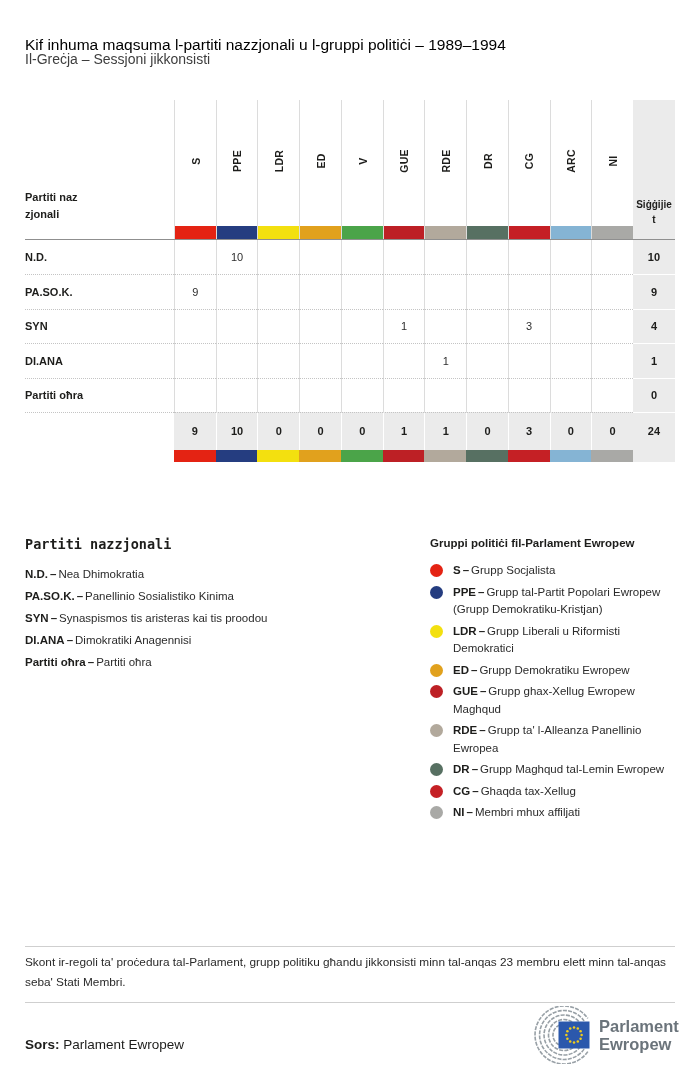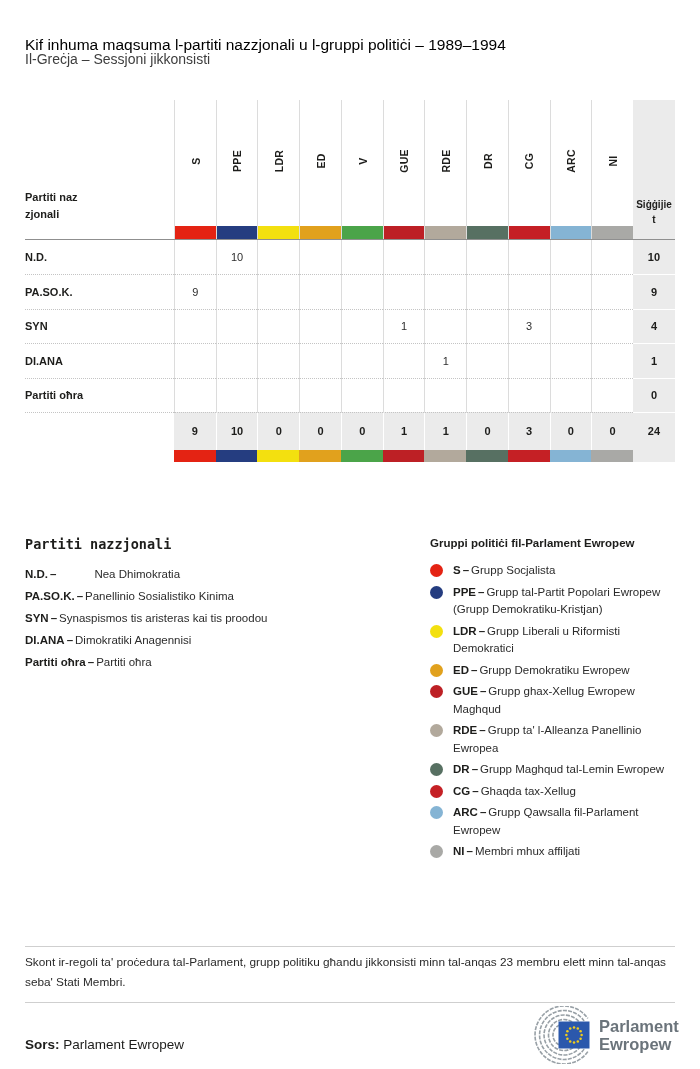--- a/index.html
+++ b/index.html
@@ -225,21 +225,21 @@
         <div class="barcell" style="background: rgb(197, 32, 37);"></div>
         <div class="barcell" style="background: rgb(133, 180, 212);"></div>
         <div class="barcell" style="background: rgb(169, 169, 166);"></div>
         <div class="barcell barseats"></div>
       </div>
     </div>
 
   <div class="pleg">
     <div class="pleg-h">Partiti nazzjonali</div>
     <div>
-        <div class="pitem"><div class="pabbr" style="display: inline;">N.D.</div><div class="pdash" style="display: inline; margin: 0px 2px;">–</div><div class="pname" style="display: inline; margin-left: 36px;">Nea Dhimokratia</div></div>
+        <div class="pitem"><div class="pabbr" style="display: inline;">N.D.</div><div class="pdash" style="display: inline; margin: 0px 2px;">–</div><div class="pname" style="display: inline;">Nea Dhimokratia</div></div>
         <div class="pitem"><div class="pabbr" style="display: inline;">PA.SO.K.</div><div class="pdash" style="display: inline; margin: 0px 2px;">–</div><div class="pname" style="display: inline;">Panellinio Sosialistiko Kinima</div></div>
         <div class="pitem"><div class="pabbr" style="display: inline;">SYN</div><div class="pdash" style="display: inline; margin: 0px 2px;">–</div><div class="pname" style="display: inline;">Synaspismos tis aristeras kai tis proodou</div></div>
         <div class="pitem"><div class="pabbr" style="display: inline;">DI.ANA</div><div class="pdash" style="display: inline; margin: 0px 2px;">–</div><div class="pname" style="display: inline;">Dimokratiki Anagennisi</div></div>
         <div class="pitem"><div class="pabbr" style="display: inline;">Partiti oħra</div><div class="pdash" style="display: inline; margin: 0px 2px;">–</div><div class="pname" style="display: inline;">Partiti oħra</div></div>
       </div>
   </div>
 
   <div class="gleg">
     <div class="gleg-h">Gruppi politiċi fil-Parlament Ewropew</div>
     <div>
@@ -267,24 +267,20 @@
           <div class="gdot" style="background: rgb(178, 169, 156);"></div>
           <div class="gtext"><div class="gabbr" style="display: inline;">RDE</div><div class="gdash" style="display: inline; margin: 0px 2px;">–</div><div class="gname" style="display: inline;">Grupp ta' l-Alleanza Panellinio Ewropea</div></div>
         </div>
         <div class="gitem">
           <div class="gdot" style="background: rgb(87, 112, 98);"></div>
           <div class="gtext"><div class="gabbr" style="display: inline;">DR</div><div class="gdash" style="display: inline; margin: 0px 2px;">–</div><div class="gname" style="display: inline;">Grupp Maghqud tal-Lemin Ewropew</div></div>
         </div>
         <div class="gitem">
           <div class="gdot" style="background: rgb(197, 32, 37);"></div>
           <div class="gtext"><div class="gabbr" style="display: inline;">CG</div><div class="gdash" style="display: inline; margin: 0px 2px;">–</div><div class="gname" style="display: inline;">Ghaqda tax-Xellug</div></div>
-        </div>
-        <div class="gitem">
-          <div class="gdot" style="background: rgb(133, 180, 212);"></div>
-          <div class="gtext"><div class="gabbr" style="display: inline;">ARC</div><div class="gdash" style="display: inline; margin: 0px 2px;">–</div><div class="gname" style="display: inline;">Grupp Qawsalla fil-Parlament Ewropew</div></div>
         </div>
         <div class="gitem">
           <div class="gdot" style="background: rgb(169, 169, 166);"></div>
           <div class="gtext"><div class="gabbr" style="display: inline;">NI</div><div class="gdash" style="display: inline; margin: 0px 2px;">–</div><div class="gname" style="display: inline;">Membri mhux affiljati</div></div>
         </div>
       </div>
   </div>
 
   <div class="rule rule1"></div>
   <div class="note">Skont ir-regoli ta' proċedura tal-Parlament, grupp politiku għandu jikkonsisti minn tal-anqas 23 membru elett minn tal-anqas seba' Stati Membri.</div>

